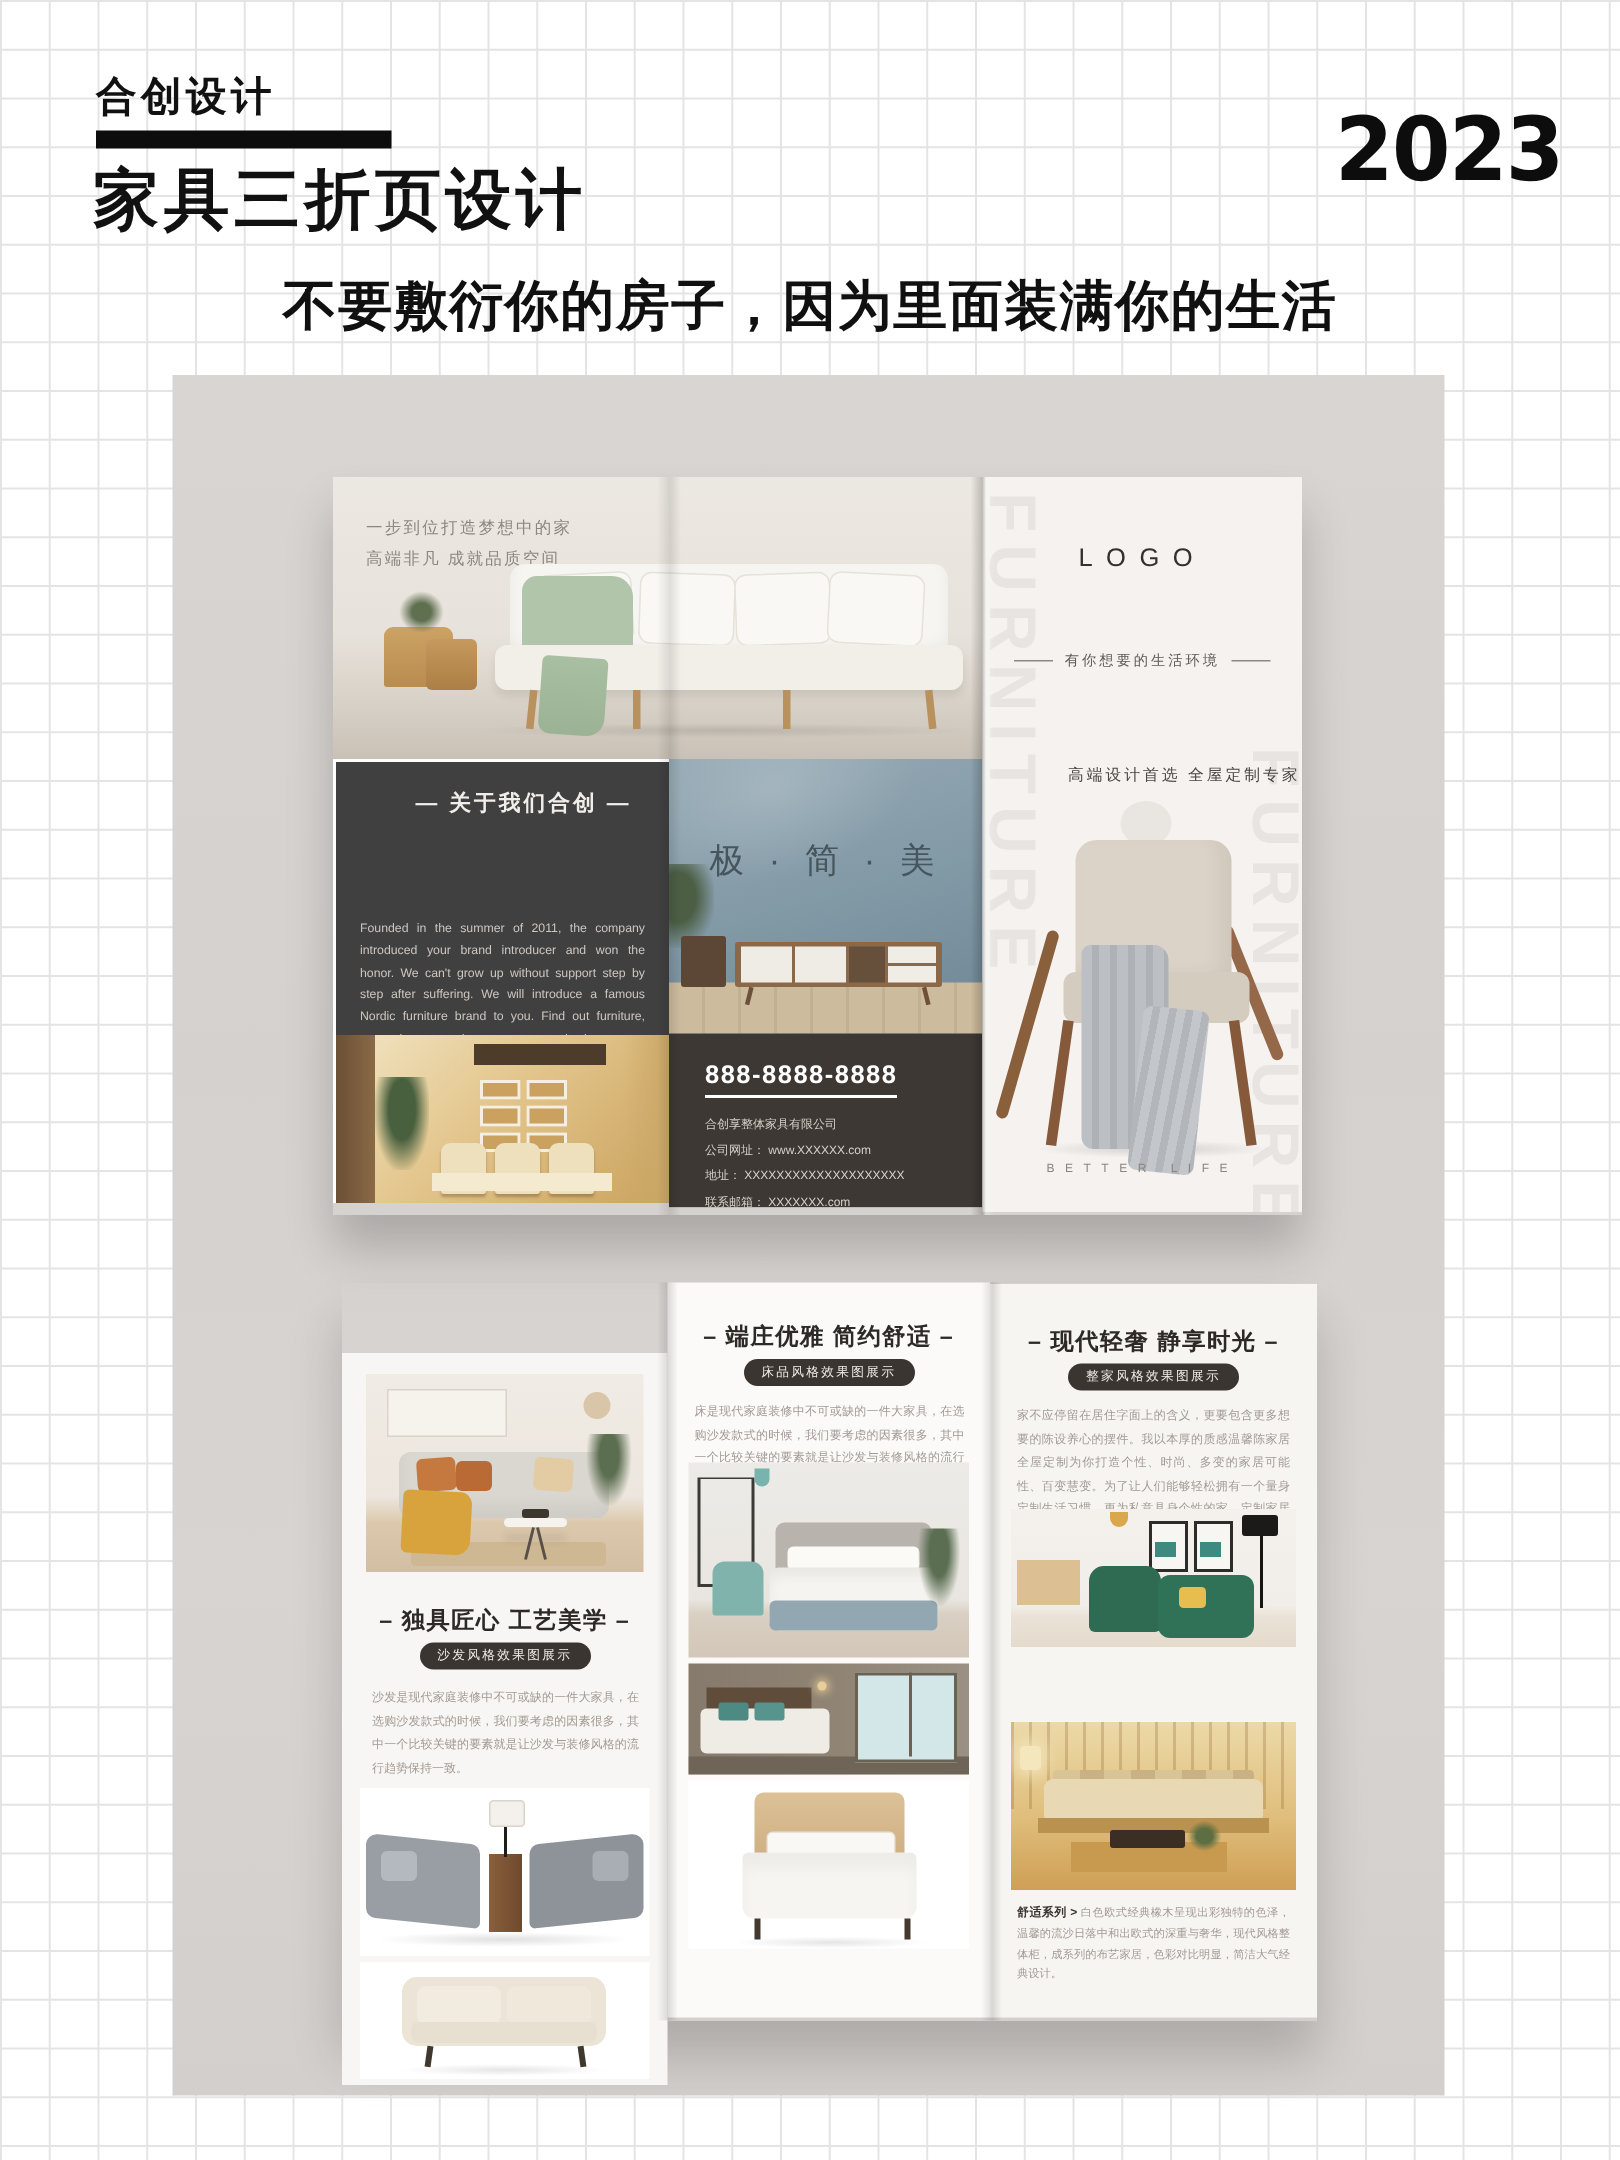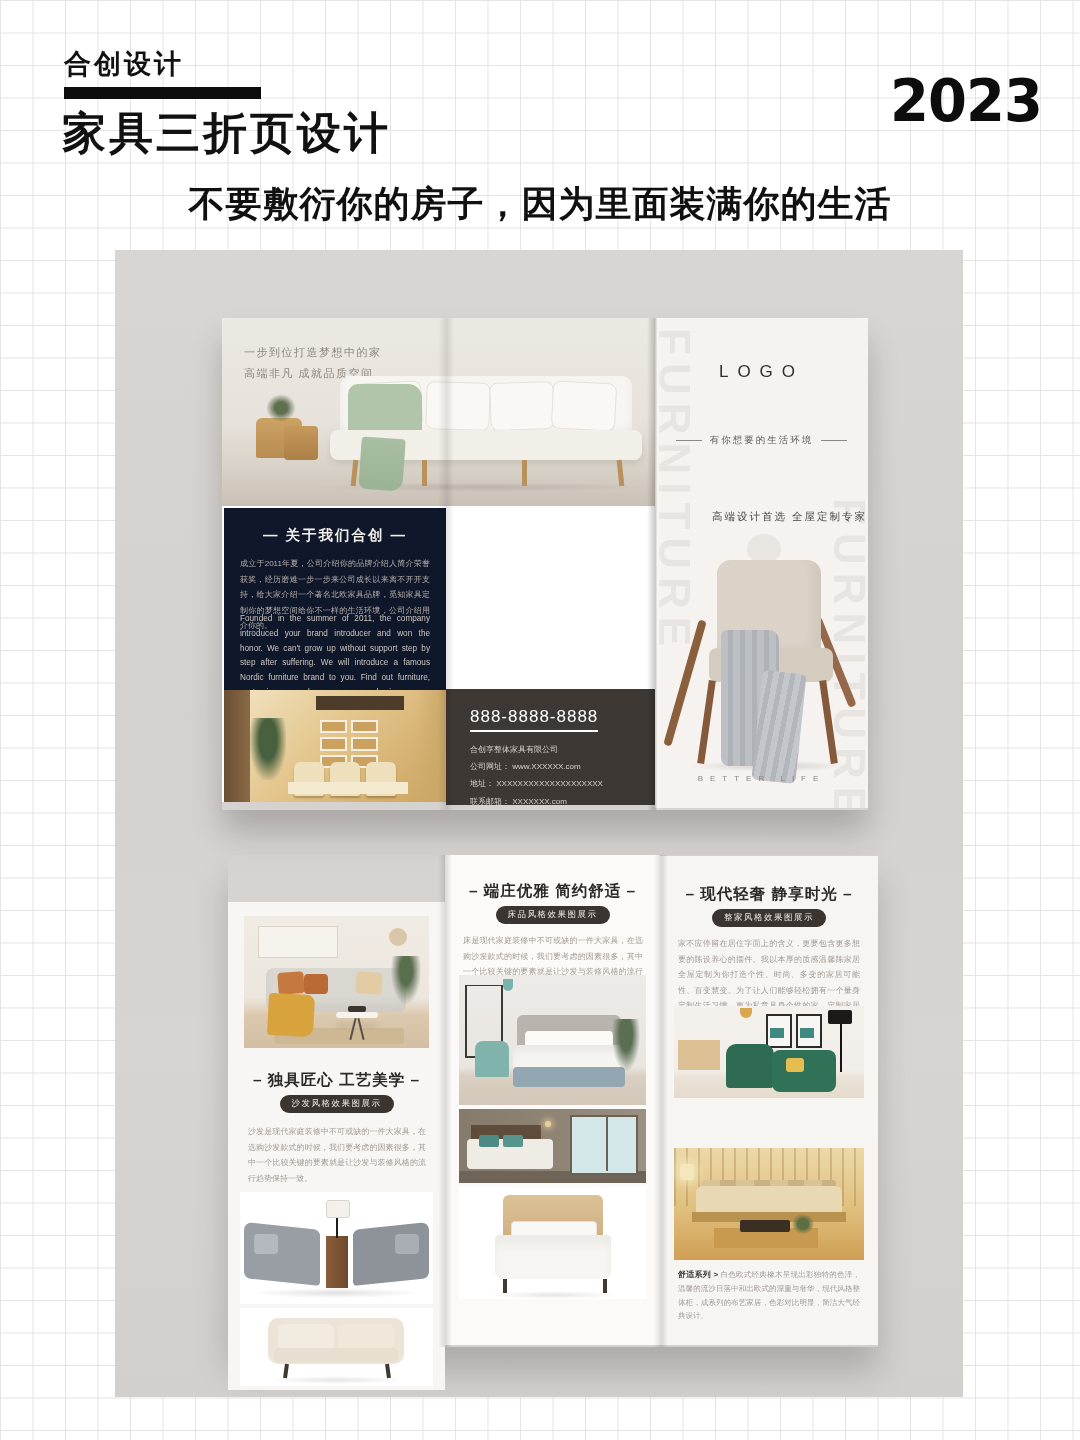--- a/index.html
+++ b/index.html
@@ -50,21 +50,21 @@
   .l3{left:300px;}
   .l4{left:396px;transform:rotate(-6deg);}
   .hero-throw{left:126px;top:66px;width:74px;height:62px;background:#b0c5a9;border-radius:10px 14px 4px 10px;}
   .hero-throw-tail{left:138px;top:120px;width:44px;height:52px;background:linear-gradient(180deg,#a9bfa2,#9cb295);border-radius:4px 4px 12px 8px;transform:rotate(4deg);}
   .side-table{left:34px;top:100px;width:46px;height:40px;background:linear-gradient(180deg,#cda265,#b98c4f);border-radius:6px 6px 2px 2px;}
   .side-table2{left:62px;top:108px;width:34px;height:34px;background:linear-gradient(180deg,#c69a5d,#ab7f45);border-radius:4px;}
   .hero-plant{left:44px;top:76px;width:30px;height:28px;background:radial-gradient(ellipse at center,#5f7050 30%,transparent 70%);}
   .hero-floor-shadow{left:90px;top:164px;width:340px;height:10px;background:radial-gradient(ellipse,rgba(0,0,0,.10),transparent 70%);}
 
   
-  .about{left:2px;top:188px;width:222px;height:182px;background:#0f172a;padding:0;}
+  .about{left:2px;top:188px;width:222px;height:182px;background:#404040;padding:14px;}
   .about-h{left:0;top:18px;width:100%;text-align:center;font-size:14.5px;font-weight:700;color:#f1eeea;letter-spacing:2px;}
   .about-cn{left:16px;top:48px;width:190px;font-size:8px;line-height:1.95;color:#b7b0aa;text-align:justify;}
   .about-en{left:16px;top:104px;width:190px;font-size:8.2px;line-height:1.8;color:#cdc6c0;text-align:justify;}
 
   
   .dining{left:2px;top:370px;width:222px;height:112px;background:linear-gradient(135deg,#f2e5c4 0%,#e3c68d 45%,#caa25e 100%);}
   .dining-col{left:0;top:0;width:26px;height:112px;background:linear-gradient(90deg,#6b4f35,#8a6a46);}
   .dining-plant{left:26px;top:28px;width:36px;height:62px;background:radial-gradient(ellipse at 50% 35%,#48603e 35%,transparent 75%);}
   .dining-bar{left:92px;top:6px;width:88px;height:14px;background:#4d3c2a;}
   .dining-frames{left:96px;top:30px;width:58px;height:48px;display:grid;grid-template-columns:1fr 1fr;grid-template-rows:1fr 1fr 1fr;gap:4px;}
@@ -88,21 +88,21 @@
   .tv-mid{position:absolute;left:76px;top:3px;width:24px;height:24px;background:#66503c;}
   .tv-dr{position:absolute;left:102px;width:32px;height:11px;background:#f0ede7;}
   .tdr1{top:3px;} .tdr2{top:16px;}
   .tv-leg{position:absolute;bottom:-12px;width:3px;height:12px;background:#6e5038;}
   .tl1{left:8px;transform:rotate(14deg);} .tl2{left:126px;transform:rotate(-14deg);}
   .side-cab{left:8px;top:118px;width:30px;height:34px;background:#5c4736;border-radius:2px;}
   .minimal-plant{left:-4px;top:70px;width:34px;height:56px;background:radial-gradient(ellipse at 30% 40%,#4c5f45 35%,transparent 75%);}
 
   
   .contact{left:0;top:370px;width:209px;height:116px;background:#3e3834;}
-  .phone{left:24px;top:18px;font-size:17px;font-weight:400;color:#fff;letter-spacing:1px;border-bottom:2px solid #fff;padding-bottom:3px;}
+  .phone{left:24px;top:18px;font-size:17px;font-weight:700;color:#fff;letter-spacing:1px;border-bottom:2px solid #fff;padding-bottom:3px;}
   .contact-lines{left:24px;top:52px;font-size:8px;color:#d6d0ca;line-height:2.15;}
 
   
   .wm{font-size:44px;font-weight:700;color:rgba(120,112,104,.10);writing-mode:vertical-rl;letter-spacing:8px;}
   .wm-left{left:-6px;top:10px;}
   .wm-right{right:-6px;top:180px;}
   .logo{left:0;top:44px;width:100%;text-align:center;font-size:17px;letter-spacing:9px;color:#33302d;}
   .tagline{left:0;top:116px;width:100%;display:flex;align-items:center;justify-content:center;gap:8px;font-size:9.5px;color:#5f5b56;letter-spacing:2px;}
   .tagline::before,.tagline::after{content:"";width:26px;height:1px;background:#8d8882;}
   .cover-title-wrap{left:16px;top:136px;width:181px;height:44px;}
@@ -253,21 +253,20 @@
 <div class="abs year">2023</div>
 <div class="abs subtitle">不要敷衍你的房子，因为里面装满你的生活</div>
 
 <div class="abs" id="mockup">
 
   <div class="abs" id="front">
 
     <div class="panel front-left">
       <div class="abs about">
         <div class="abs about-h">— 关于我们合创 —</div>
-        <div class="abs about-cn">成立于2011年夏，公司介绍你的品牌介绍人简介荣誉获奖，经历磨难一步一步来公司成长以来离不开开支持，给大家介绍一个著名北欧家具品牌，觅知家具定制你的梦想空间给你不一样的生活环境，公司介绍用介你的。</div>
         <div class="abs about-en">Founded in the summer of 2011, the company introduced your brand introducer and won the honor. We can't grow up without support step by step after suffering. We will introduce a famous Nordic furniture brand to you. Find out furniture, customize your dream space, and give you a different living environment. The company introduces you.</div>
       </div>
       <div class="abs dining">
         <div class="abs dining-col"></div>
         <div class="abs dining-plant"></div>
         <div class="abs dining-bar"></div>
         <div class="abs dining-frames">
             <div></div>
             <div></div>
             <div></div>
@@ -277,20 +276,36 @@
           </div>
         <div class="abs dining-chair dc1"></div>
         <div class="abs dining-chair dc2"></div>
         <div class="abs dining-chair dc3"></div>
         <div class="abs dining-table"></div>
         <div class="abs dining-right"></div>
       </div>
     </div>
 
     <div class="panel front-mid">
+      <div class="abs minimal">
+        <div class="abs minimal-light"></div>
+        <div class="abs minimal-plant"></div>
+        <div class="abs minimal-floor"></div>
+        <div class="abs slogan">极 · 简 · 美</div>
+        <div class="abs side-cab"></div>
+        <div class="abs tv-cab">
+          <div class="tv-door td1"></div>
+          <div class="tv-door td2"></div>
+          <div class="tv-mid"></div>
+          <div class="tv-dr tdr1"></div>
+          <div class="tv-dr tdr2"></div>
+          <div class="tv-leg tl1"></div>
+          <div class="tv-leg tl2"></div>
+        </div>
+      </div>
       <div class="abs contact">
         <div class="abs phone">888-8888-8888</div>
         <div class="abs contact-lines">
           <div>合创享整体家具有限公司</div>
           <div>公司网址： www.XXXXXX.com</div>
           <div>地址： XXXXXXXXXXXXXXXXXXXX</div>
           <div>联系邮箱： XXXXXXX.com</div>
         </div>
       </div>
     </div>

